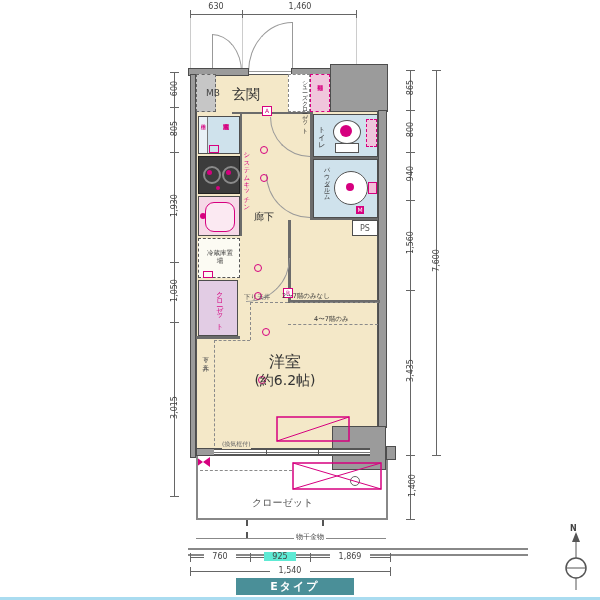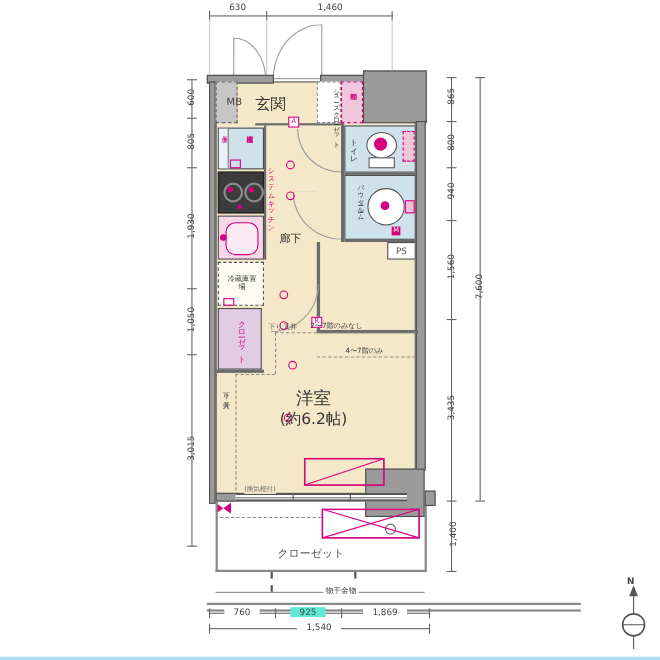--- a/index.html
+++ b/index.html
@@ -229,20 +229,23 @@
   <div class="tick-v" style="left:310px;top:553px;"></div>
   <div class="tick-v" style="left:390px;top:553px;"></div>
   <div class="dimtext" style="left:204px;top:552px;width:32px;background:#fff;">760</div>
   <div class="dimtext" style="left:264px;top:552px;width:32px;background:#5eead4;">925</div>
   <div class="dimtext" style="left:330px;top:552px;width:40px;background:#fff;">1,869</div>
   <div class="dimline" style="left:190px;top:571px;width:200px;height:1px;"></div>
   <div class="tick-v" style="left:190px;top:567px;"></div>
   <div class="tick-v" style="left:390px;top:567px;"></div>
   <div class="dimtext" style="left:270px;top:566px;width:40px;background:#fff;">1,540</div>
 
+  <div class="abs" style="left:236px;top:578px;width:118px;height:17px;background:#4a8f98;display:flex;align-items:center;justify-content:center;">
+    <span style="color:#fff;font-size:11px;font-weight:bold;letter-spacing:2px;">Eタイプ</span>
+  </div>
   <div class="abs" style="left:0;top:597px;width:600px;height:3px;background:#aadcf0;"></div>
 
   <div class="abs" style="left:556px;top:524px;width:40px;height:70px;">
     <div class="lbl" style="left:14px;top:0;font-size:8px;color:#444;font-weight:bold;">N</div>
     <svg width="40" height="70">
       <line x1="20" y1="10" x2="20" y2="66" stroke="#555" stroke-width="1"></line>
       <polygon points="20,8 16,18 24,18" fill="#555"></polygon>
       <circle cx="20" cy="44" r="10" fill="#fff" stroke="#555" stroke-width="1.5"></circle>
       <line x1="10" y1="44" x2="30" y2="44" stroke="#555" stroke-width="1"></line>
     </svg>

